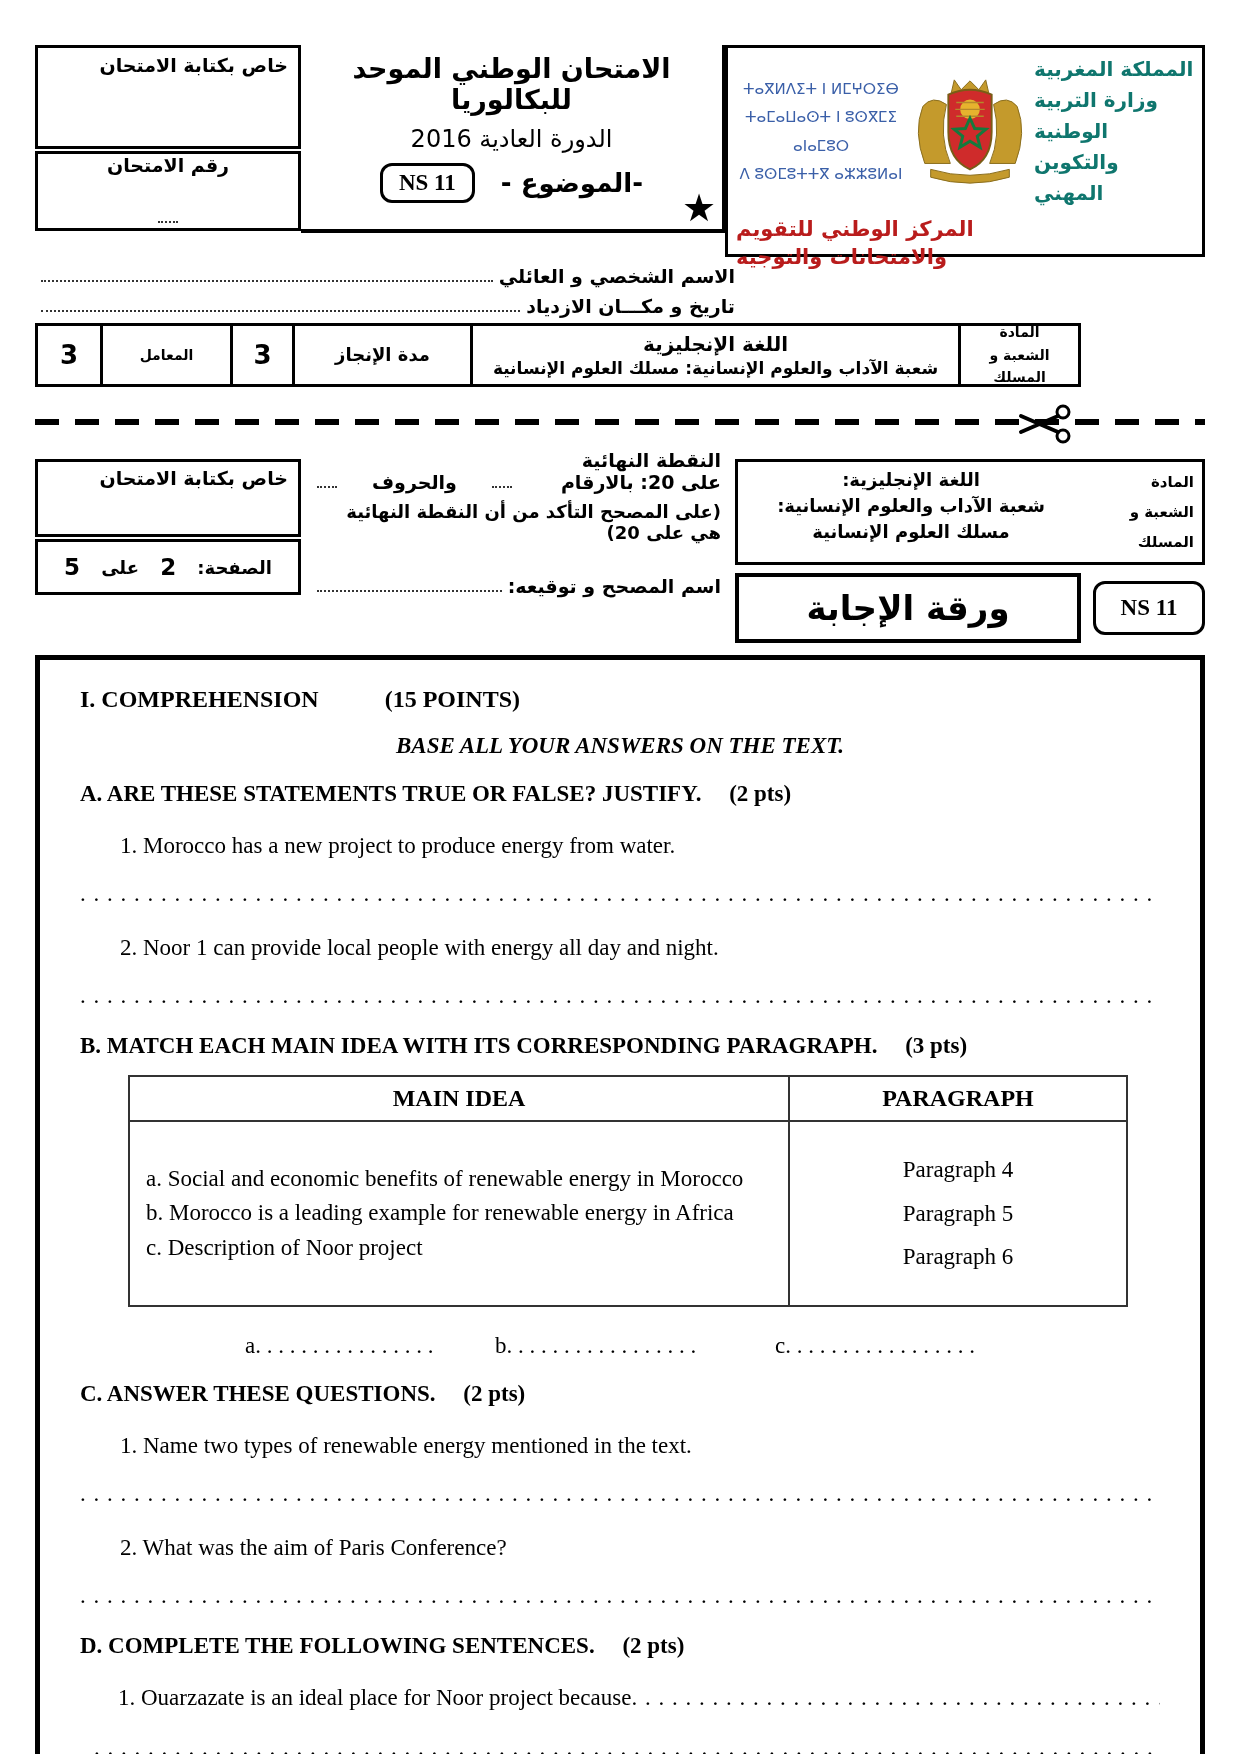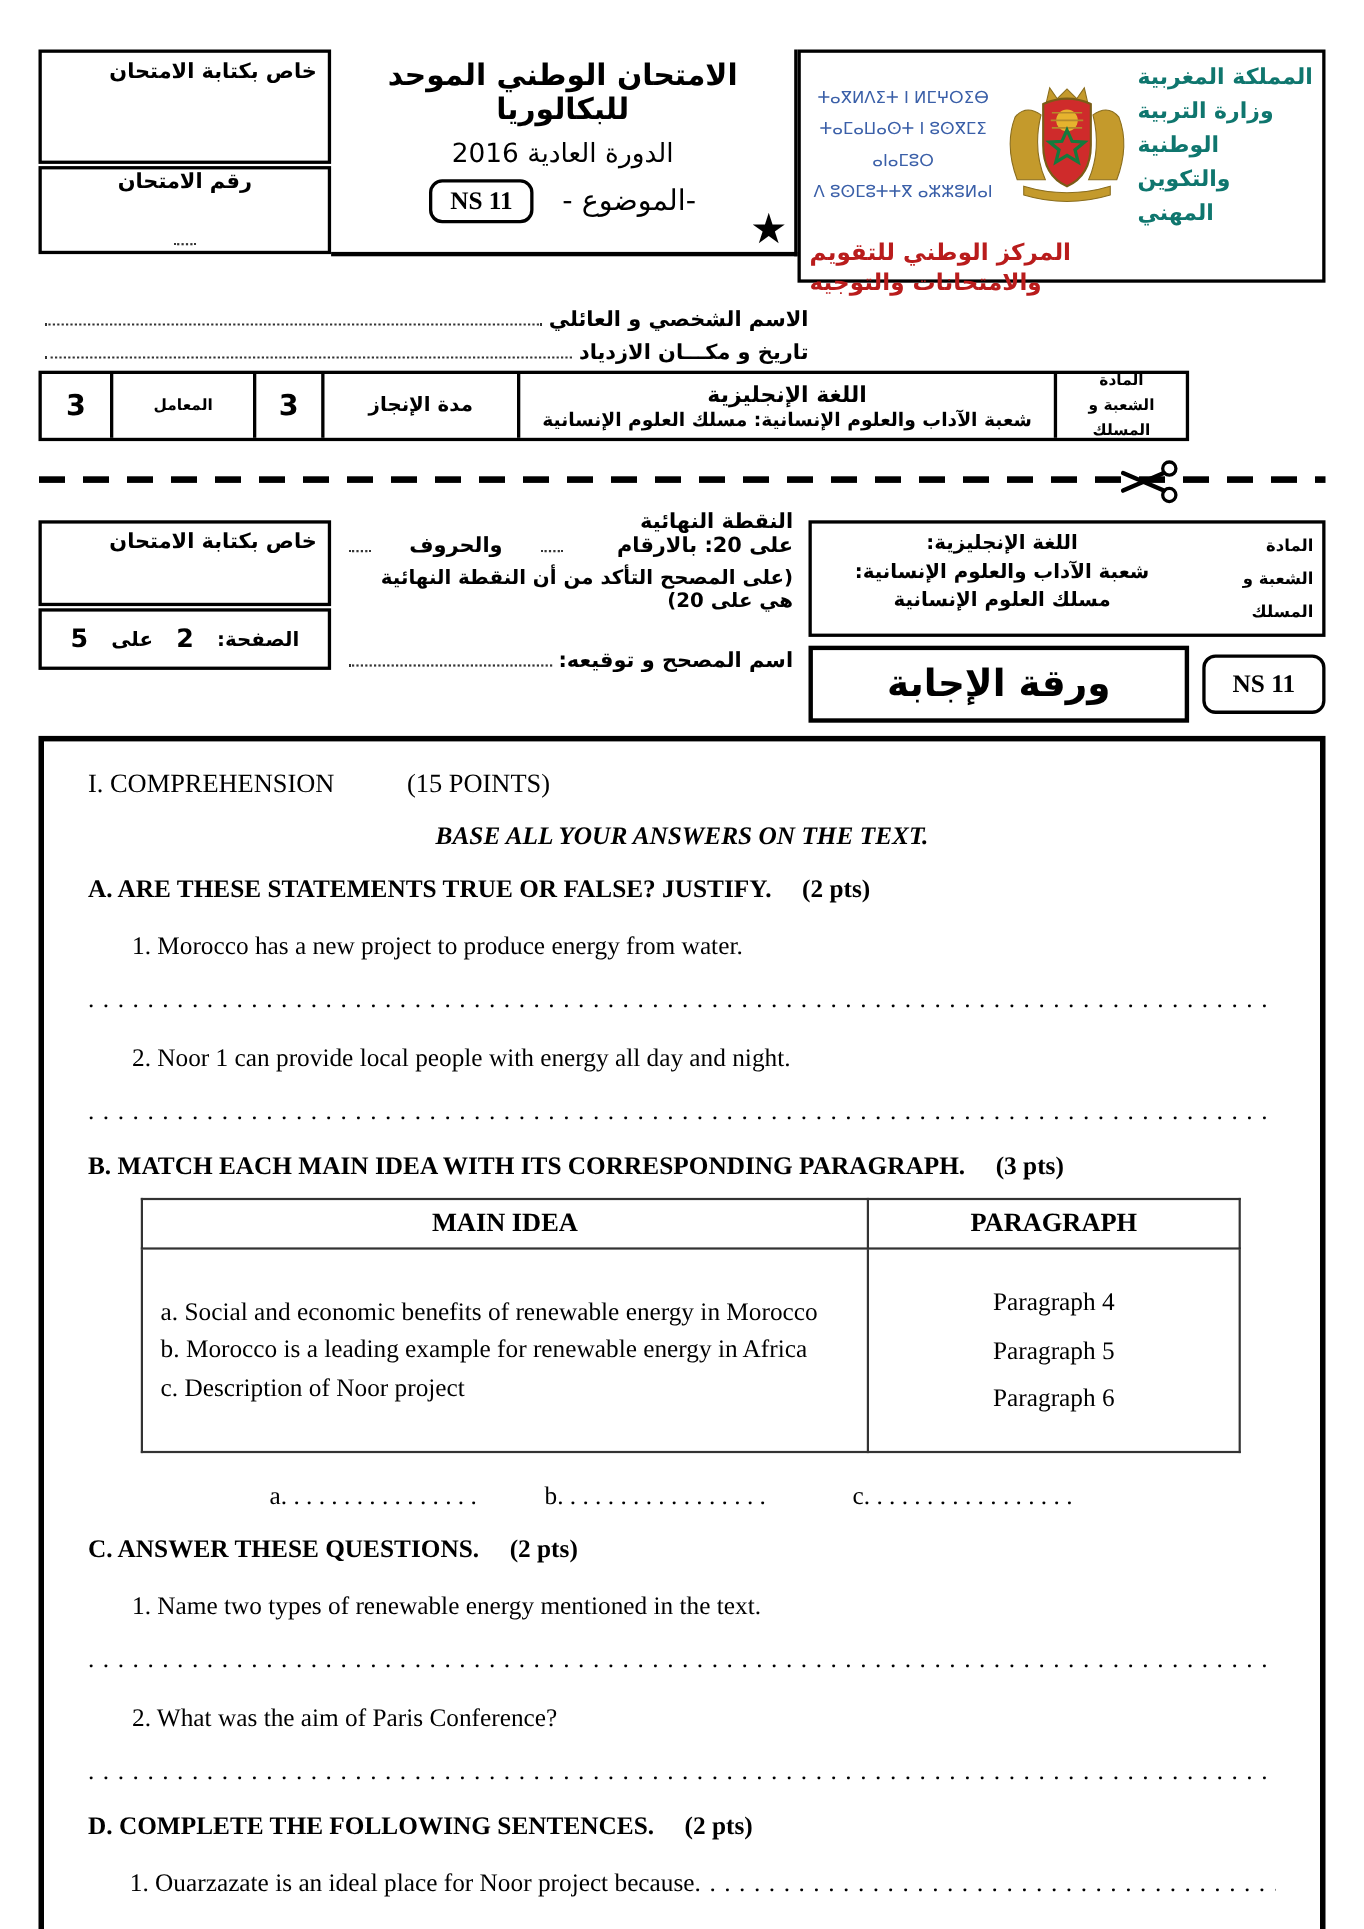--- a/index.html
+++ b/index.html
@@ -13,30 +13,30 @@
   .hdr1-left { width:266px; display:flex; flex-direction:column; }
   .box { border:3px solid #000; background:#fff; }
   .office-box { height:104px; padding:6px 10px; font-weight:bold; font-size:19px; text-align:right; direction:rtl; }
   .examnum-box { height:80px; margin-top:2px; display:flex; align-items:center; direction:rtl; padding:0 10px; font-weight:bold; font-size:19px;flex-direction:column; }
   .dotfill { flex:1; border-bottom:2px dotted #333; margin:0 6px 5px 6px; min-width:20px; }
   .hdr1-mid { width:424px; height:188px; border-bottom:4px solid #000; border-right:3px solid #000; position:relative; text-align:center; padding-top:8px; }
   .exam-title { font-size:27px; font-weight:bold; direction:rtl; }
   .exam-session { font-size:24px; margin-top:10px; direction:rtl; }
   .subject-row { margin-top:10px; display:flex; align-items:center; justify-content:center; gap:26px; }
   .ns-box { border:3px solid #000; border-radius:12px; padding:4px 16px; font-weight:bold; font-size:23px; font-family:"Liberation Serif", serif; }
-  .subject-label { font-size:26px; font-weight:normal; direction:rtl;text-align:right; }
+  .subject-label { font-size:26px; font-weight:bold; direction:rtl;text-align:right; }
   .star { position:absolute; right:6px; bottom:2px; font-size:38px; line-height:1; }
   .hdr1-right { width:480px; height:212px; border:3px solid #000; padding:6px 8px; }
   .crest-row { display:flex; align-items:center; justify-content:space-between; }
   .tifinagh { color:#3a5fa8; font-size:15px; line-height:1.9; text-align:center; width:170px; }
   .ministry { color:#0f766e; font-size:20px; font-weight:bold; text-align:left; direction:rtl; line-height:1.55; width:160px; }
   .center-blue { color:#b91c1c; font-size:21px; font-weight:bold; text-align:left; direction:rtl; line-height:1.35; margin-top:6px; }
 
   
-  .idlines { width:700px; margin-top:14px; }
+  .idlines { width:700px; margin-top:0; }
   .idline { display:flex; direction:rtl; align-items:flex-end; font-weight:bold; font-size:19px; height:30px; }
 
   
   .stable { display:flex; border:3px solid #000; width:1046px; margin-top:6px; height:64px; }
   .scell { border-left:3px solid #000; display:flex; flex-direction:column; align-items:center; justify-content:center; text-align:center; direction:rtl; }
   .scell:first-child { border-left:none; }
   .num { width:62px; font-size:26px; font-weight:bold; }
   .lbl { width:130px; font-size:14px; font-weight:bold; }
   .dur { width:178px; font-size:18px; font-weight:bold; }
   .dur span { display:block; width:110px; line-height:1.2; }
@@ -67,21 +67,21 @@
   .subj-vals { flex:1; font-size:18px; font-weight:bold; text-align:center; line-height:1.45; direction:rtl; }
   .answrow { display:flex; margin-top:8px; gap:12px; align-items:stretch; }
   .answ-title { flex:1; border:4px solid #000; display:flex; align-items:center; justify-content:center;
                 font-size:34px; font-weight:bold; direction:rtl; height:70px; }
   .ns-box2 { width:112px; border:3px solid #000; border-radius:12px; display:flex; align-items:center; justify-content:center;
              font-weight:bold; font-size:23px; font-family:"Liberation Serif", serif; height:54px; align-self:center; }
 
   
   .mainbox { border:5px solid #000; margin-top:12px; height:1106px; padding:26px 40px 0 40px;
              font-family:"Liberation Serif", serif; font-size:23px; }
-  .h-row { font-weight:normal; font-size:24px; }
+  .h-row { font-weight:bold; font-size:24px; }
   .h-row .pts { margin-left:60px; }
   .instruction { text-align:center; font-weight:bold; font-style:italic; margin-top:20px; font-size:23px; }
   .part-title { font-weight:bold; margin-top:22px; font-size:23px; }
   .part-title .pts { margin-left:22px; }
   .qitem { margin-top:26px; padding-left:40px; }
   .dots { overflow:hidden; white-space:nowrap; height:28px; margin-top:22px; letter-spacing:1px; color:#000; }
   .btable { width:1000px; margin:16px 0 0 48px; border:2px solid #333; border-collapse:collapse; }
   .btable th { border:2px solid #333; font-size:24px; font-weight:bold; padding:8px 4px; }
   .btable td { border:2px solid #333; vertical-align:middle; }
   .ideas-cell { width:660px; padding:26px 10px 26px 16px; line-height:1.5; }

